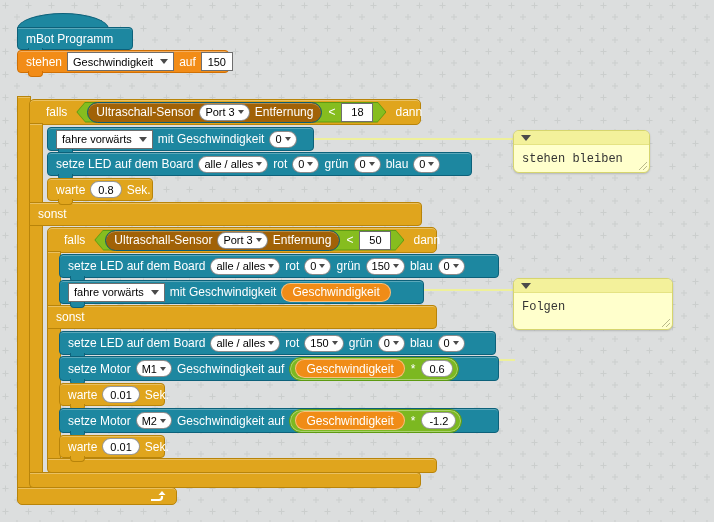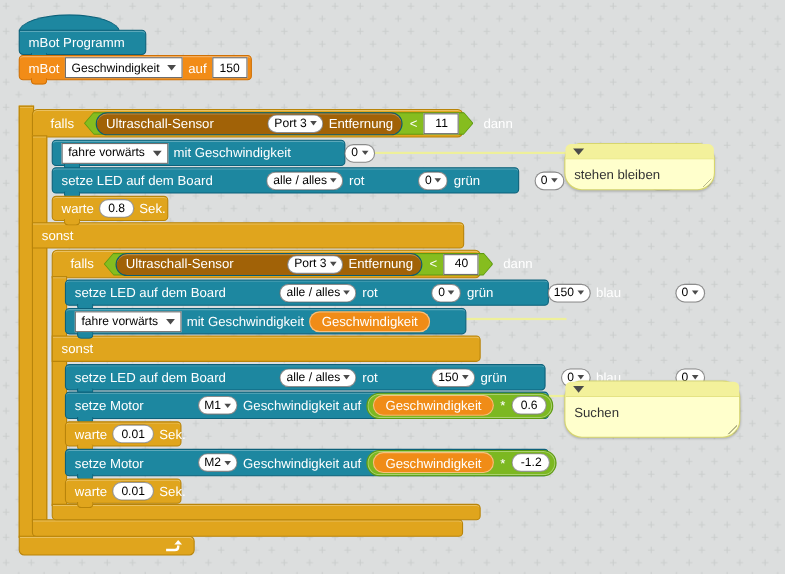--- a/index.html
+++ b/index.html
@@ -25,41 +25,41 @@
   
   .dd{background:#fff; color:#000; border:1px solid #6e6e6e; height:17px;
       display:flex; align-items:center; gap:7px; padding:0 5px; font-size:11px;}
   .caret{width:0;height:0;border-left:4px solid transparent;border-right:4px solid transparent;border-top:5px solid #4a4a4a;}
   .caret.sm{border-left-width:3px;border-right-width:3px;border-top-width:4px;}
   
   .sqin{background:#fff; color:#000; border:1px solid #6e6e6e; height:17px; min-width:22px;
       display:flex; align-items:center; justify-content:center; padding:0 4px; font-size:11px;}
   
   .ovdd{background:#fff; color:#000; border:1px solid rgba(0,0,0,.45); border-radius:9px; height:15px;
-      display:flex; align-items:center; gap:3px; padding:0 5px; font-size:11px;margin-left:44px;}
+      display:flex; align-items:center; gap:3px; padding:0 5px; font-size:11px;}
   .ovin{background:#fff; color:#000; border:1px solid rgba(0,0,0,.4); border-radius:9px; height:15px;
       display:flex; align-items:center; justify-content:center; padding:0 7px; font-size:11px;}
   
   .pill-orange{background:#f08c17; border-radius:11px; height:19px; padding:0 11px; color:#fff;
       display:flex; align-items:center; font-size:12px; box-shadow:inset 0 0 0 1px rgba(255,255,255,.45);}
   .pill-green{background:#7cb821; border:1px solid #5d9a12; border-radius:12px; height:22px; padding:0 5px;
       display:flex; align-items:center; gap:6px; color:#fff; font-size:12px; box-shadow:inset 0 0 0 1px rgba(255,255,255,.35);}
   .reporter{background:#a16207; border:1px solid #0c5c72; border-radius:11px; height:19px;
       display:flex; align-items:center; gap:5px; padding:0 8px; color:#fff; font-size:12px;
       box-shadow:inset 0 1px 0 rgba(255,255,255,.25);}
   
   .hex{position:relative; height:21px; display:flex; align-items:center;}
   .hexbg{position:absolute; inset:0; background:#5d9a12;
       clip-path:polygon(9px 0, calc(100% - 9px) 0, 100% 50%, calc(100% - 9px) 100%, 9px 100%, 0 50%);}
   .hexfill{position:absolute; inset:1px; background:#86bd1f;
       clip-path:polygon(8px 0, calc(100% - 8px) 0, 100% 50%, calc(100% - 8px) 100%, 8px 100%, 0 50%);}
   .hexc{position:relative; display:flex; align-items:center; gap:6px; padding:0 13px 0 11px;}
   
   .comment{position:absolute; box-sizing:border-box; background:#ffffcc; border:1px solid #d6d56e;
-      border-radius:16px; box-shadow:0 1px 2px rgba(0,0,0,.18);}
+      border-radius:6px; box-shadow:0 1px 2px rgba(0,0,0,.18);font-family:Liberation Mono, monospace;}
   .comment-top{height:13px; background:#f3f19b; border-bottom:1px solid #e5e383;
       border-radius:5px 5px 0 0; display:flex; align-items:center; padding:0 7px;}
   .ctri{width:0;height:0;border-left:5px solid transparent;border-right:5px solid transparent;border-top:6px solid #4a4a4a;}
   .comment-body{padding:7px 8px 0 8px; font-size:12px; color:#333;}
   .resize{position:absolute; right:2px; bottom:2px; width:10px; height:10px;
       background:repeating-linear-gradient(135deg, transparent 0 2px, #b9b98a 2px 3px);
       clip-path:polygon(100% 0, 100% 100%, 0 100%);}
   .cline{position:absolute; height:2px; background:#eef09a;}
 </style>
 </head>
@@ -98,21 +98,21 @@
         <div class="reporter">
           <span class="lbl">Ultraschall-Sensor</span>
           <span class="ovdd">
             <span>Port 3</span>
             <i class="caret sm"></i>
           </span>
           <span class="lbl">Entfernung</span>
         </div>
         <span class="lbl">&lt;</span>
         <span class="sqin">
-            <span>11</span>
+            <span>18</span>
           </span>
       </div>
     </div>
     <span class="lbl">dann</span>
   </div>
   <div class="abs gold" style="left:29px;top:123px;width:14px;height:351px"></div>
   <div class="block gold" style="left:29px;top:202px;width:393px;height:24px;border-radius:0 4px 4px 0">
     <span class="lbl">sonst</span>
   </div>
   <div class="abs gold" style="left:29px;top:472px;width:392px;height:16px;border-radius:0 4px 4px 4px"></div>
@@ -126,40 +126,40 @@
         <div class="reporter">
           <span class="lbl">Ultraschall-Sensor</span>
           <span class="ovdd">
             <span>Port 3</span>
             <i class="caret sm"></i>
           </span>
           <span class="lbl">Entfernung</span>
         </div>
         <span class="lbl">&lt;</span>
         <span class="sqin">
-            <span>40</span>
+            <span>50</span>
           </span>
       </div>
     </div>
     <span class="lbl">dann</span>
   </div>
   <div class="abs gold" style="left:47px;top:251px;width:14px;height:209px"></div>
   <div class="block gold" style="left:47px;top:305px;width:390px;height:24px;border-radius:0 4px 4px 0">
     <span class="lbl">sonst</span>
   </div>
   <div class="abs gold" style="left:47px;top:458px;width:390px;height:15px;border-radius:0 4px 4px 4px"></div>
 
   <div class="abs" style="left:17px;top:13px;width:92px;height:16px;background:#1d87a0;border:1px solid #0d617a;border-bottom:none;border-radius:46px 46px 0 0 / 16px 16px 0 0"></div>
   <div class="block teal" style="left:17px;top:27px;width:116px;height:23px;border-radius:0 4px 4px 4px">
     <span class="lbl">mBot Programm</span>
     <i class="bump"></i>
   </div>
 
   <div class="block orange" style="left:17px;top:50px;width:212px;height:23px">
-    <span class="lbl">mBot</span>
+    <span class="lbl">stehen</span>
     <span class="dd">
       <span>Geschwindigkeit</span>
       <i class="caret"></i>
     </span>
     <span class="lbl">auf</span>
     <span class="sqin">
         <span>150</span>
       </span>
     <i class="bump"></i>
   </div>
@@ -327,22 +327,22 @@
   </div>
 
   <div class="comment" style="left:513px;top:130px;width:137px;height:43px">
     <div class="comment-top">
       <i class="ctri"></i>
     </div>
     <div class="comment-body">stehen bleiben</div>
     <i class="resize"></i>
   </div>
 
-
-  <div class="comment" style="left:513px;top:346px;width:160px;height:52px">
+  <div class="comment" style="left:513px;top:278px;width:160px;height:52px">
     <div class="comment-top">
       <i class="ctri"></i>
     </div>
-    <div class="comment-body">Suchen</div>
+    <div class="comment-body">Folgen</div>
     <i class="resize"></i>
   </div>
 
+
 </div>
 
 </body></html>

